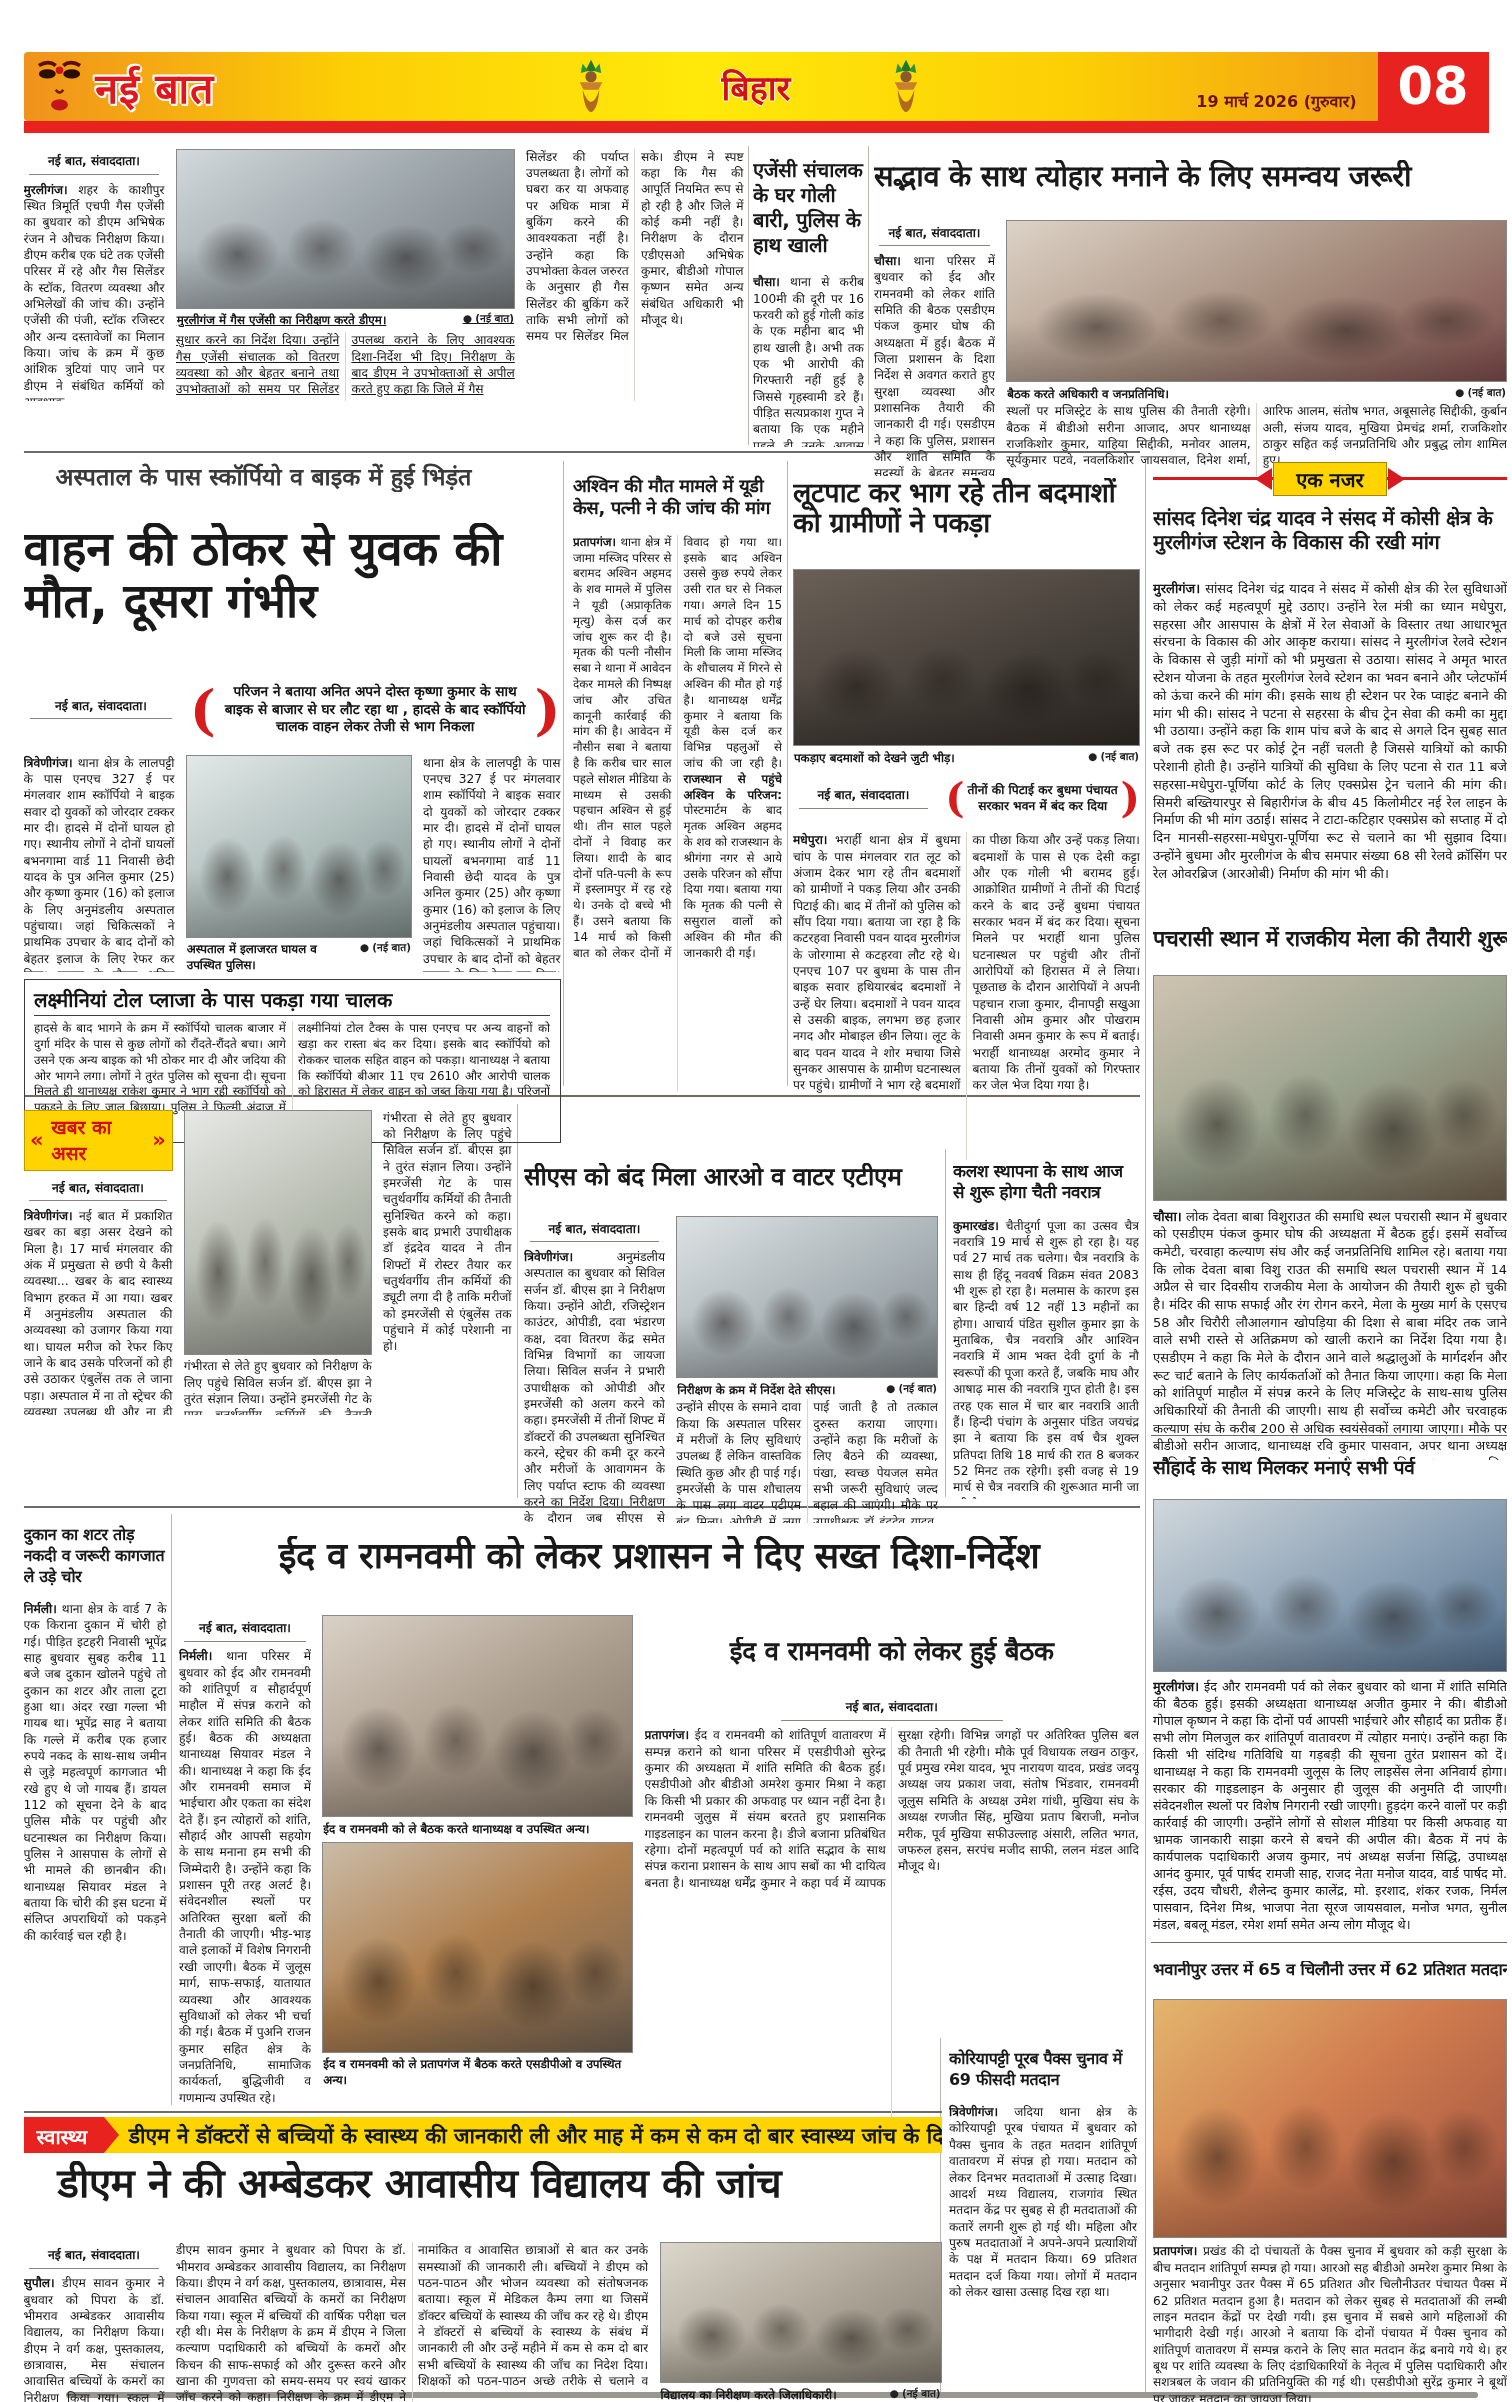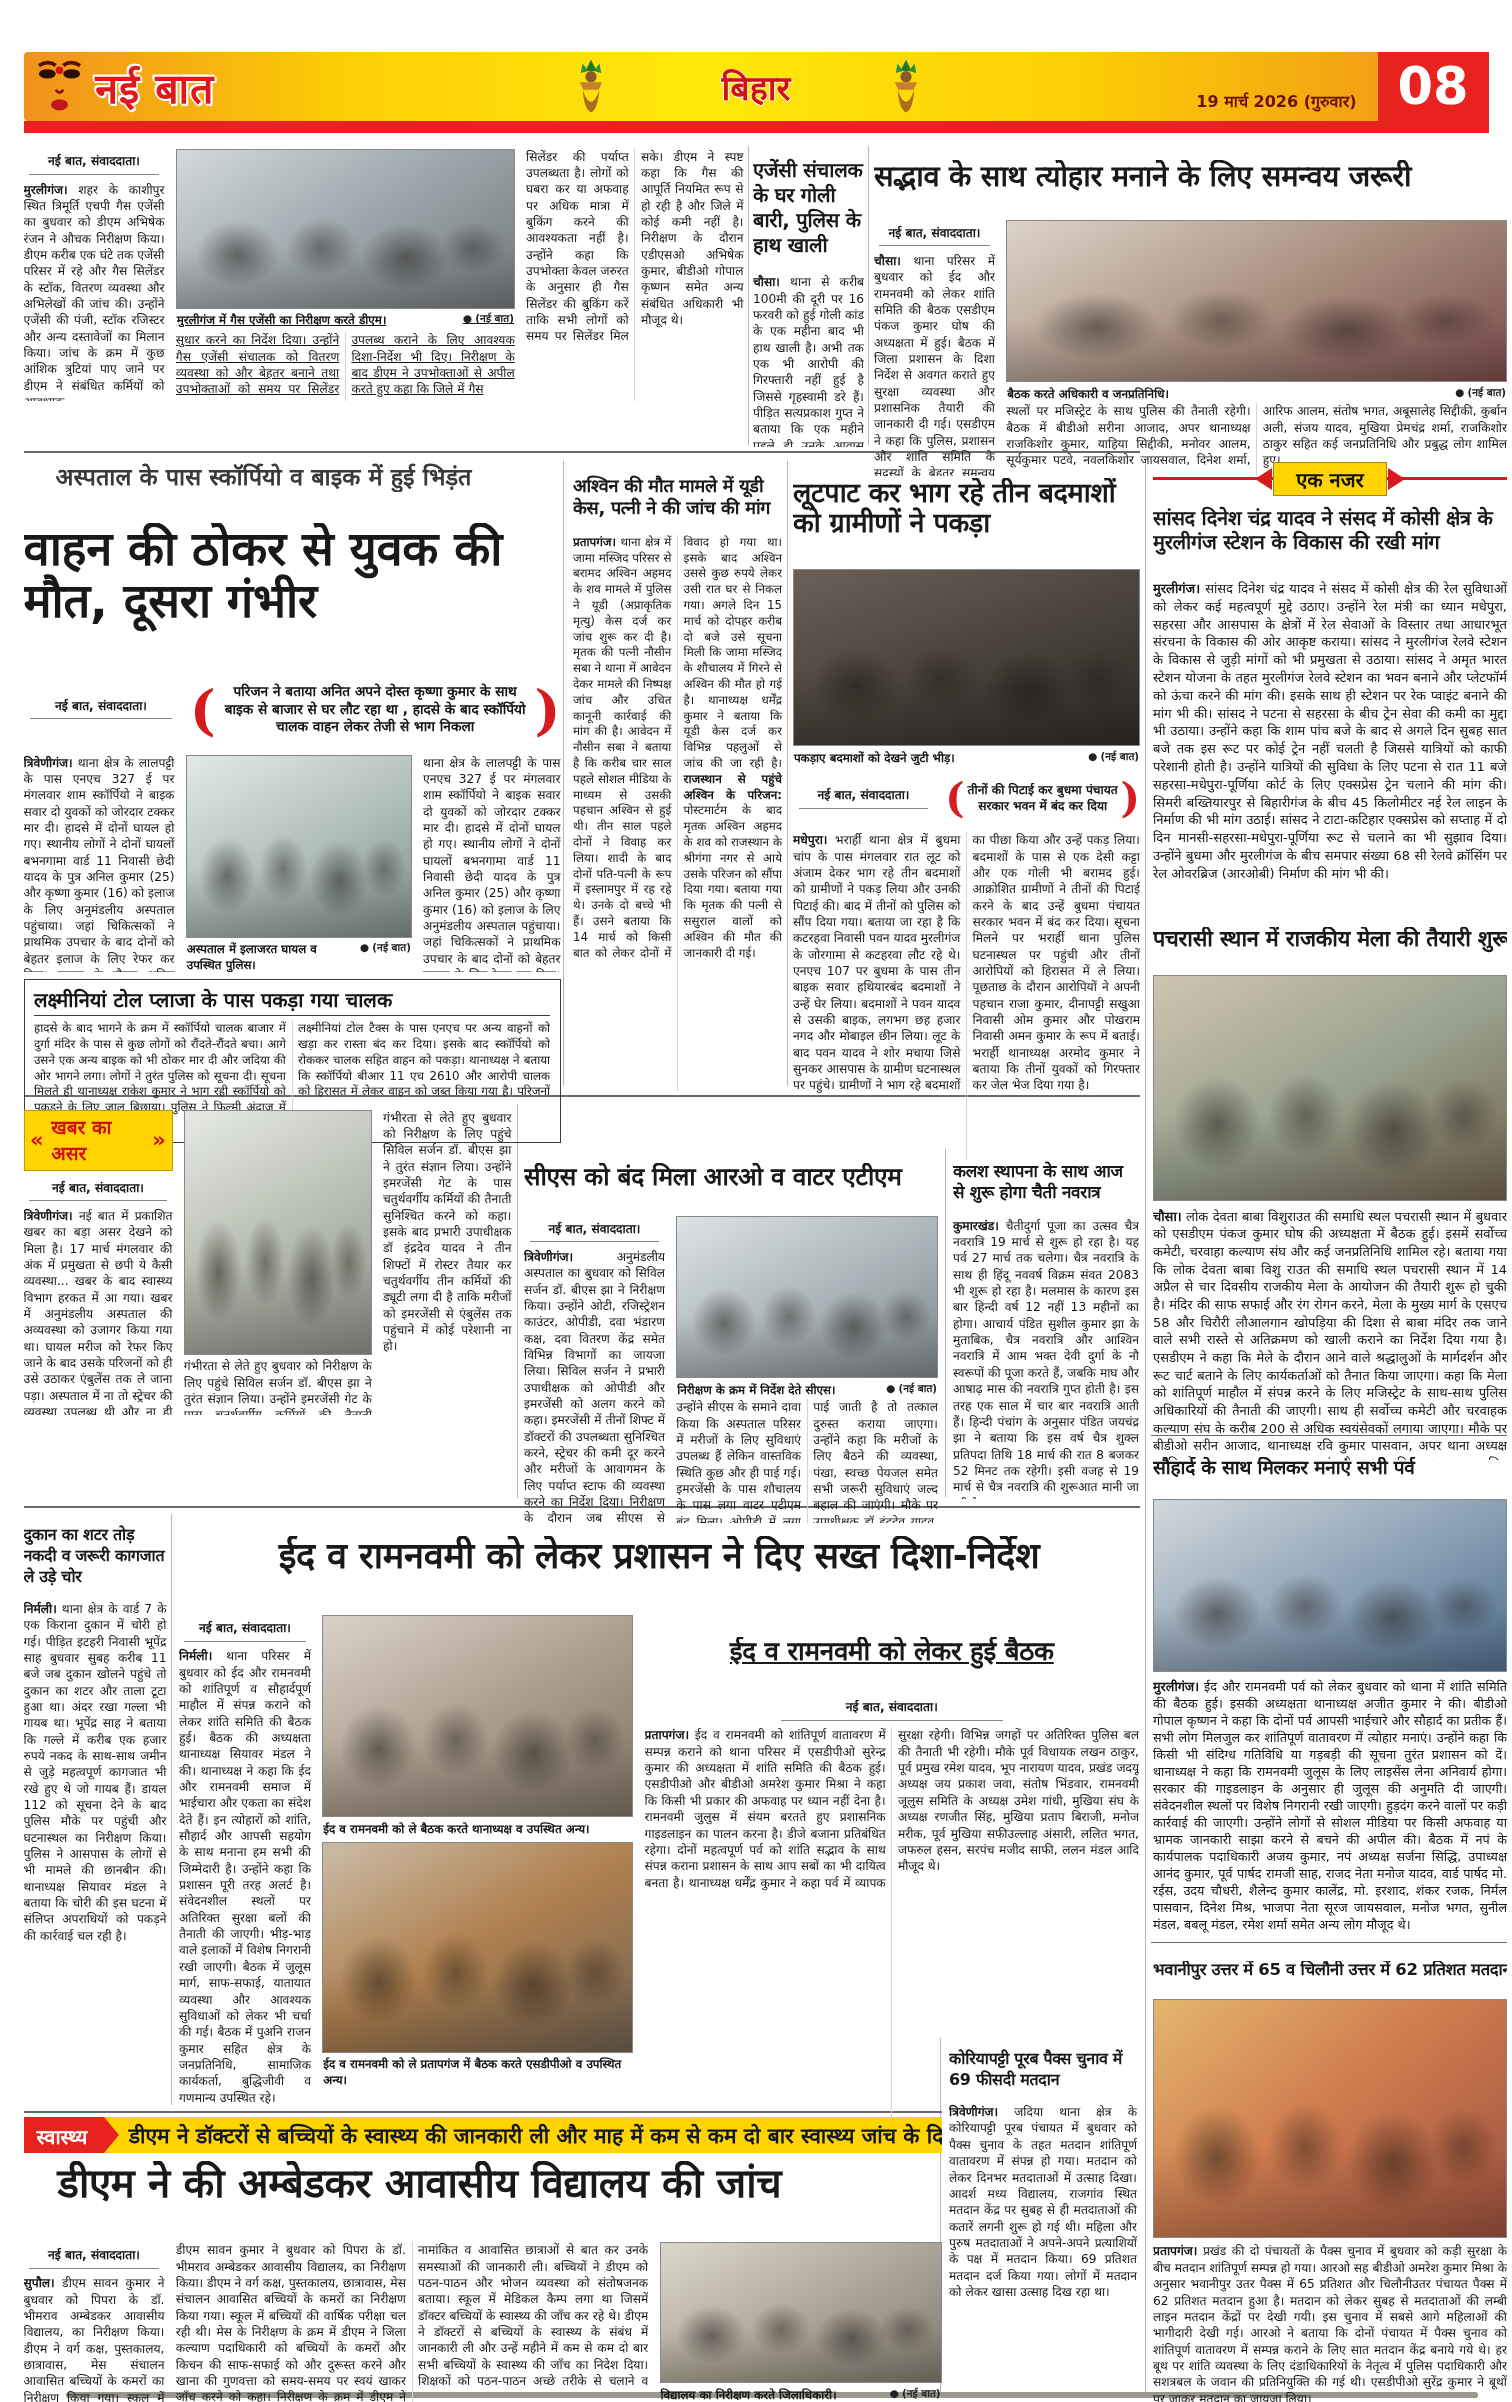--- a/index.html
+++ b/index.html
@@ -376,21 +376,21 @@
         <div class="photo ph-bench" style="height:200px;"></div>
         <div class="caption">
           <span>ईद व रामनवमी को ले बैठक करते थानाध्यक्ष व उपस्थित अन्य।</span>
         </div>
         <div class="photo ph-flags" style="height:209px;margin-top:5.6px;"></div>
         <div class="caption">
           <span>ईद व रामनवमी को ले प्रतापगंज में बैठक करते एसडीपीओ व उपस्थित अन्य।</span>
         </div>
       </div>
       <div class="stack" style="flex:1;">
-        <h2 class="art-title" style="font-size:26px;height:36px;text-align:center;white-space:nowrap;text-decoration:underline;">ईद व रामनवमी को लेकर हुई बैठक</h2>
+        <h2 class="art-title" style="font-size:26px;height:36px;text-align:center;white-space:nowrap;">ईद व रामनवमी को लेकर हुई बैठक</h2>
         <div class="byline" style="width:45%;">नई बात, संवाददाता।</div>
         <div class="body-txt cols2 clip" style="flex:1;">
           <b class="dl">प्रतापगंज।</b>
           <span>ईद व रामनवमी को शांतिपूर्ण वातावरण में सम्पन्न कराने को थाना परिसर में एसडीपीओ सुरेन्द्र कुमार की अध्यक्षता में शांति समिति की बैठक हुई। एसडीपीओ और बीडीओ अमरेश कुमार मिश्रा ने कहा कि किसी भी प्रकार की अफवाह पर ध्यान नहीं देना है। रामनवमी जुलुस में संयम बरतते हुए प्रशासनिक गाइडलाइन का पालन करना है। डीजे बजाना प्रतिबंधित रहेगा। दोनों महत्वपूर्ण पर्व को शांति सद्भाव के साथ संपन्न कराना प्रशासन के साथ आप सबों का भी दायित्व बनता है। थानाध्यक्ष धर्मेंद्र कुमार ने कहा पर्व में व्यापक सुरक्षा रहेगी। विभिन्न जगहों पर अतिरिक्त पुलिस बल की तैनाती भी रहेगी। मौके पूर्व विधायक लखन ठाकुर, पूर्व प्रमुख रमेश यादव, भूप नारायण यादव, प्रखंड जदयू अध्यक्ष जय प्रकाश जवा, संतोष भिंडवार, रामनवमी जूलुस समिति के अध्यक्ष उमेश गांधी, मुखिया संघ के अध्यक्ष रणजीत सिंह, मुखिया प्रताप बिराजी, मनोज मरीक, पूर्व मुखिया सफीउल्लाह अंसारी, ललित भगत, जफरुल हसन, सरपंच मजीद साफी, ललन मंडल आदि मौजूद थे।</span>
         </div>
       </div>
     </div>
   </section>
 
   <section class="abs" style="left:1153px;top:1441px;width:354px;height:499px;">

